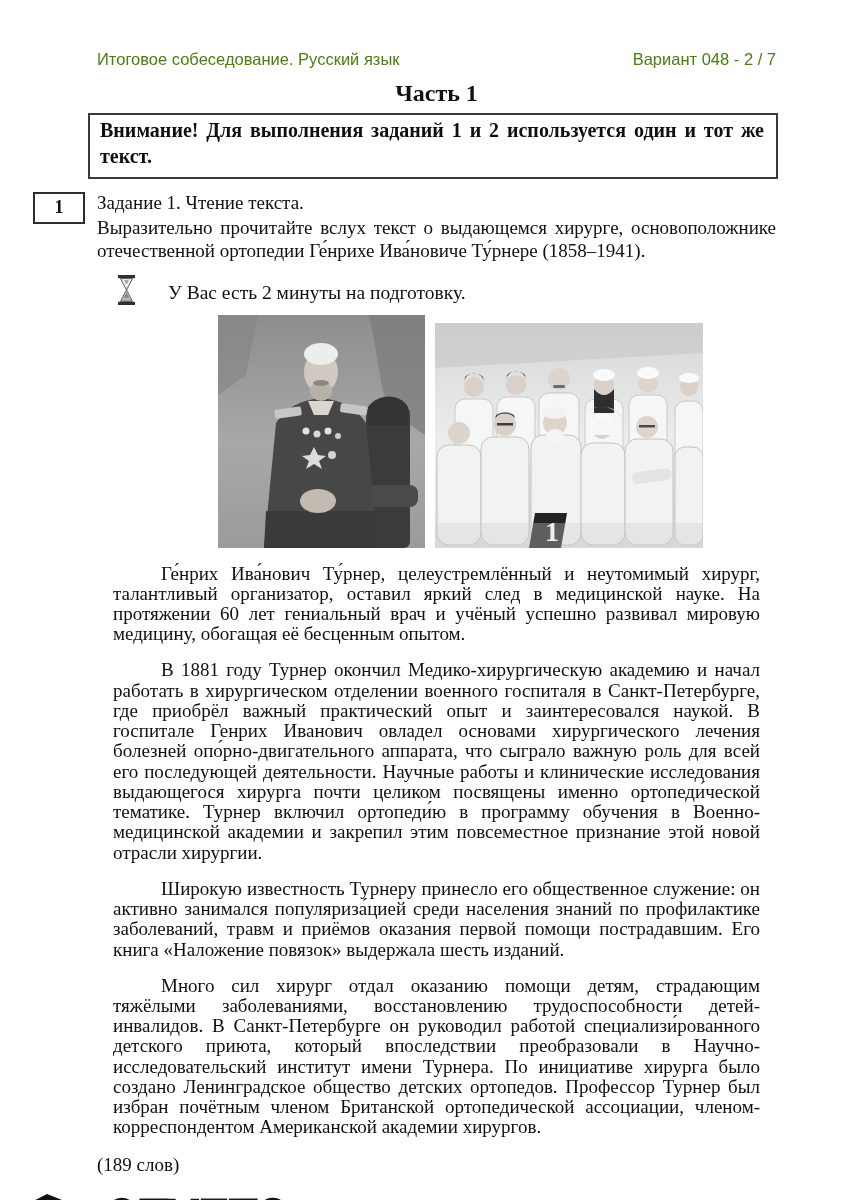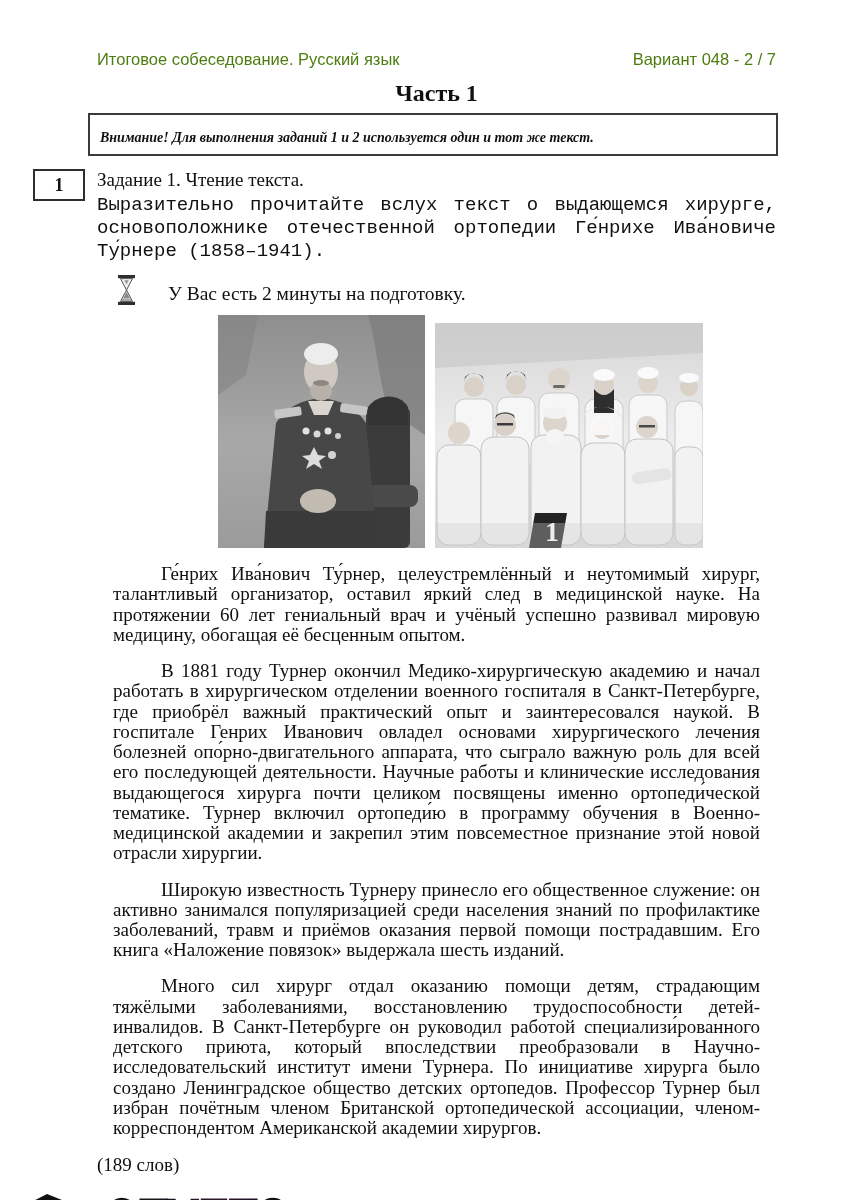--- a/index.html
+++ b/index.html
@@ -14,33 +14,33 @@
     padding:50px 73px 0 97px;
     font-family:"Liberation Sans", sans-serif;
     font-size:16.5px;color:#4d7c0f;
   }
   .content{margin:0 73px 0 97px;}
   .part-title{
     text-align:center;font-weight:bold;font-size:24px;margin-top:11px;
   }
   .warning-box{
     border:2px solid #3a3a3a;margin-top:6px;margin-left:-9px;margin-right:-2px;
-    padding:14px 12px 7px 10px;
-    font-weight:bold;font-style:italic;font-size:14px;line-height:1.32;
+    padding:2px 12px 7px 10px;
+    font-weight:bold;font-size:20px;line-height:1.32;
     text-align:justify;
   }
   .task-block{position:relative;margin-top:13px;}
   .task-number{
     position:absolute;left:-64px;top:0px;width:48px;height:28px;
     border:2px solid #2e2e2e;display:flex;align-items:center;justify-content:center;
     font-weight:bold;font-size:18px;background:#fff;
   }
   .task-title{font-weight:normal;font-size:19px;line-height:1.2;}
   .task-intro{
-    margin:2px 0 0 0;font-size:19px;line-height:1.21;text-align:justify;font-family:Liberation Mono, monospace;
+    margin:2px 0 0 0;font-size:19px;line-height:1.21;text-align:justify;
   }
   .prep-row{
     display:flex;align-items:flex-end;margin-top:6px;margin-left:21px;height:36px;
   }
   .prep-row .hg{flex:0 0 auto;}
   .prep-note{margin-left:33px;font-size:19.5px;line-height:1.1;padding-bottom:1px;text-align:center;}
   
   .photos{
     display:flex;align-items:flex-end;margin-top:10px;margin-left:121px;gap:10px;
     height:233px;

